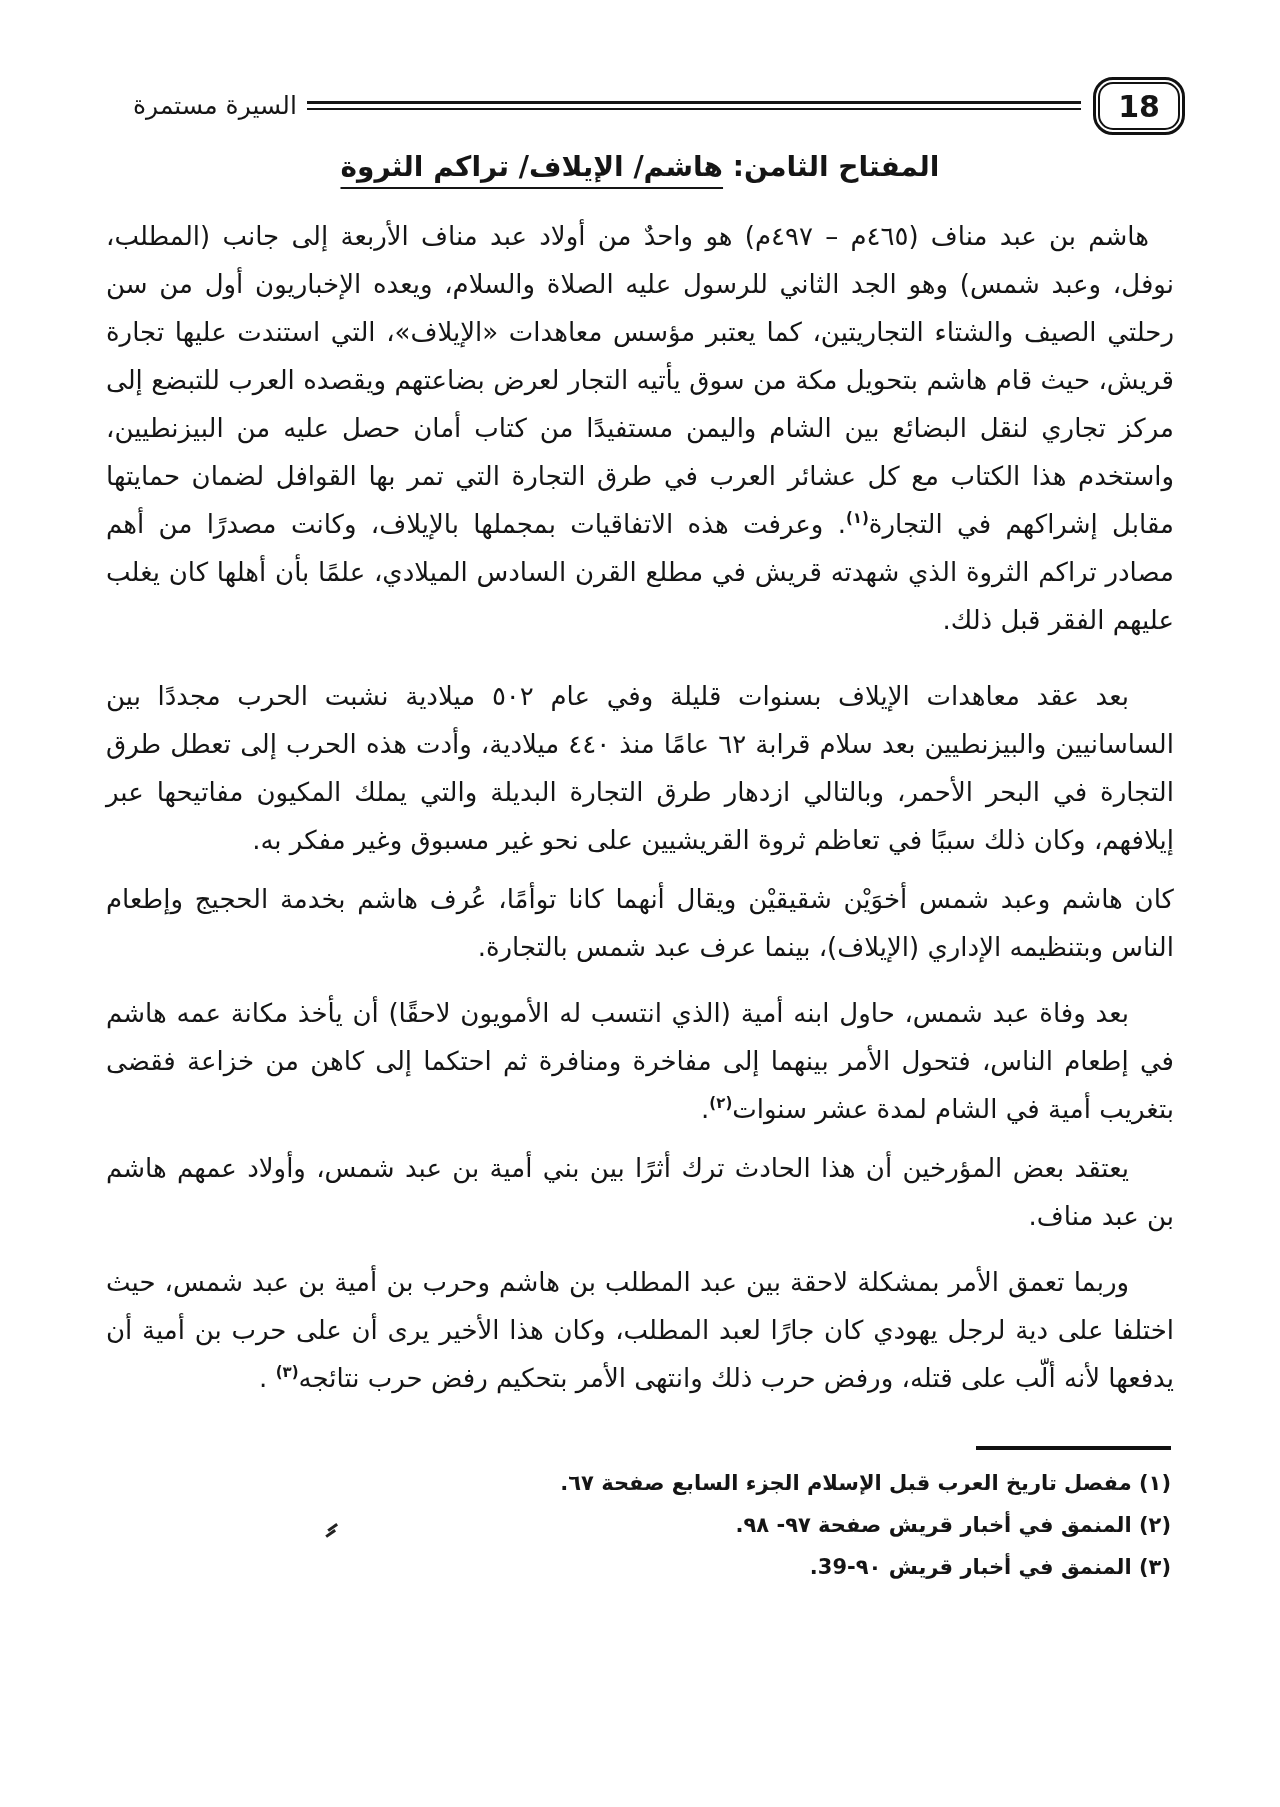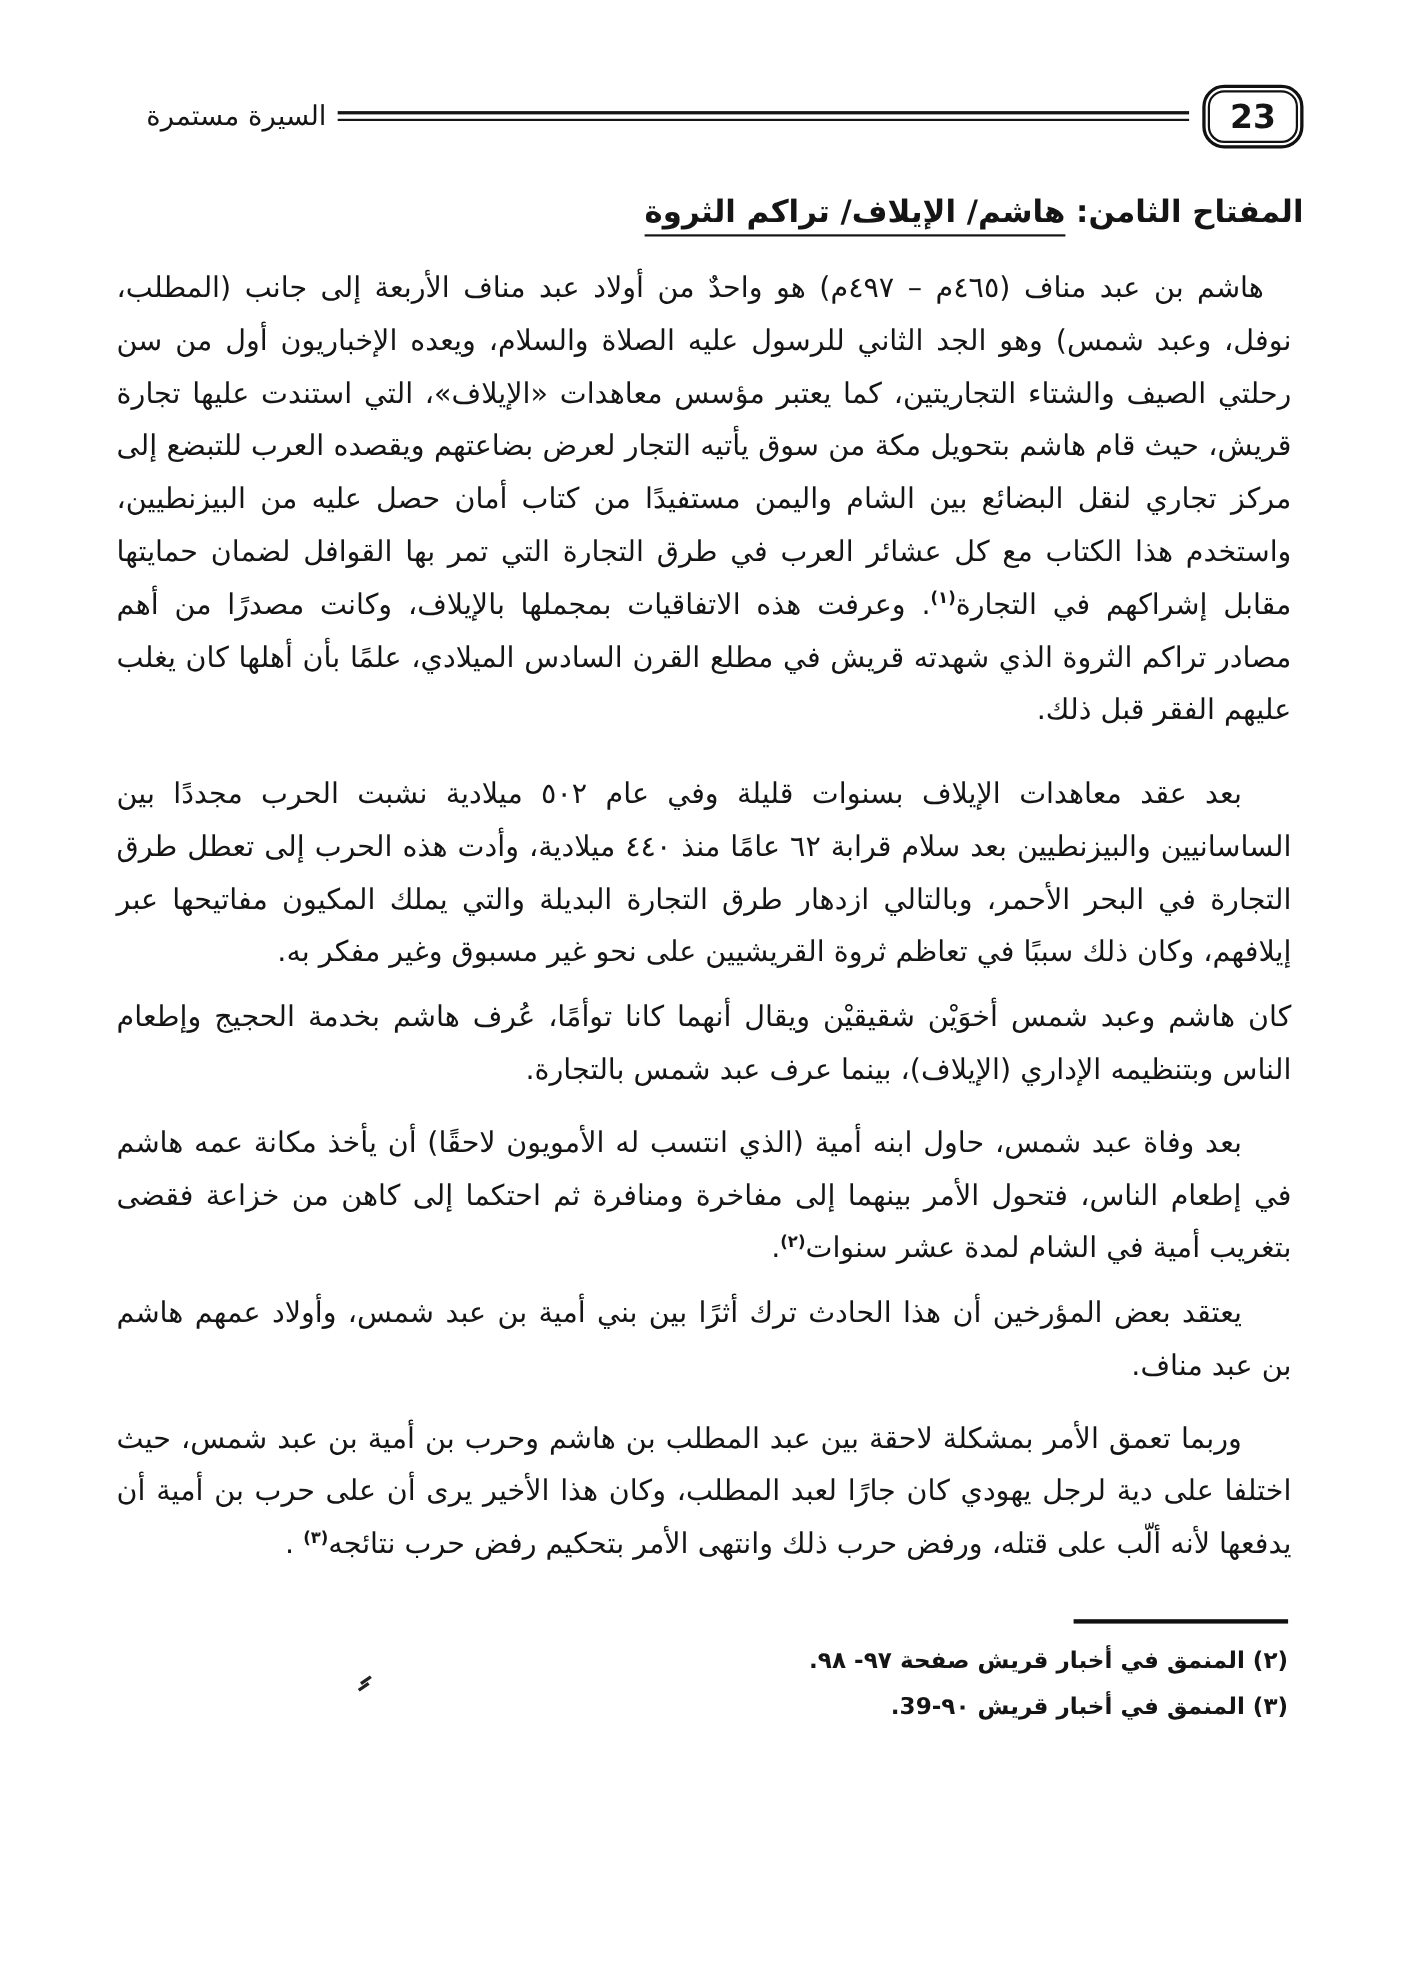--- a/index.html
+++ b/index.html
@@ -54,21 +54,21 @@
     font-size:25px; font-weight:normal;
     margin-left:38px;
     white-space:nowrap;
   }
   
   .section-heading {
     font-size:28px; font-weight:bold;
     line-height:44px;
     text-align:right;
   }
-  .h8 { margin-top:34px; }
+  .h8 { margin-top:8px;text-align:center; }
   .h9 { margin-top:92px; text-indent:38px; }
   .underlined {
     text-decoration:underline;
     text-decoration-thickness:2px;
     text-underline-offset:11px;
   }
   
   .para {
     font-size:26px;
     line-height:48px;
@@ -121,21 +121,21 @@
     text-align:right;
   }
 </style>
 </head>
 <body>
 
 <div class="content">
 
   <div class="page-header">
     <div class="page-badge">
-      <span class="num">23</span>
+      <span class="num">18</span>
     </div>
     <div class="header-rule"></div>
     <div class="book-title">السيرة مستمرة</div>
   </div>
 
   <h2 class="section-heading h8"><span>المفتاح الثامن: </span><span class="underlined">هاشم/ الإيلاف/ تراكم الثروة</span></h2>
 
   <p class="para p-first"><span>هاشم بن عبد مناف (٤٦٥م – ٤٩٧م) هو واحدٌ من أولاد عبد مناف الأربعة إلى جانب (المطلب، نوفل، وعبد شمس) وهو الجد الثاني للرسول عليه الصلاة والسلام، ويعده الإخباريون أول من سن رحلتي الصيف والشتاء التجاريتين، كما يعتبر مؤسس معاهدات «الإيلاف»، التي استندت عليها تجارة قريش، حيث قام هاشم بتحويل مكة من سوق يأتيه التجار لعرض بضاعتهم ويقصده العرب للتبضع إلى مركز تجاري لنقل البضائع بين الشام واليمن مستفيدًا من كتاب أمان حصل عليه من البيزنطيين، واستخدم هذا الكتاب مع كل عشائر العرب في طرق التجارة التي تمر بها القوافل لضمان حمايتها مقابل إشراكهم في التجارة</span><span class="fnref">(١)</span><span>. وعرفت هذه الاتفاقيات بمجملها بالإيلاف، وكانت مصدرًا من أهم مصادر تراكم الثروة الذي شهدته قريش في مطلع القرن السادس الميلادي، علمًا بأن أهلها كان يغلب عليهم الفقر قبل ذلك.</span></p>
 
   <p class="para p-indent mt28"><span>بعد عقد معاهدات الإيلاف بسنوات قليلة وفي عام ٥٠٢ ميلادية نشبت الحرب مجددًا بين الساسانيين والبيزنطيين بعد سلام قرابة ٦٢ عامًا منذ ٤٤٠ ميلادية، وأدت هذه الحرب إلى تعطل طرق التجارة في البحر الأحمر، وبالتالي ازدهار طرق التجارة البديلة والتي يملك المكيون مفاتيحها عبر إيلافهم، وكان ذلك سببًا في تعاظم ثروة القريشيين على نحو غير مسبوق وغير مفكر به.</span></p>
@@ -144,20 +144,21 @@
   <p class="para mt2"><span>كان هاشم وعبد شمس أخوَيْن شقيقيْن ويقال أنهما كانا توأمًا، عُرف هاشم بخدمة الحجيج وإطعام الناس وبتنظيمه الإداري (الإيلاف)، بينما عرف عبد شمس بالتجارة.</span></p>
 
   <p class="para p-indent mt18"><span>بعد وفاة عبد شمس، حاول ابنه أمية (الذي انتسب له الأمويون لاحقًا) أن يأخذ مكانة عمه هاشم في إطعام الناس، فتحول الأمر بينهما إلى مفاخرة ومنافرة ثم احتكما إلى كاهن من خزاعة فقضى بتغريب أمية في الشام لمدة عشر سنوات</span><span class="fnref">(٢)</span><span>.</span></p>
 
   <p class="para p-indent mt8"><span>يعتقد بعض المؤرخين أن هذا الحادث ترك أثرًا بين بني أمية بن عبد شمس، وأولاد عمهم هاشم بن عبد مناف.</span></p>
 
   <p class="para p-indent mt18"><span>وربما تعمق الأمر بمشكلة لاحقة بين عبد المطلب بن هاشم وحرب بن أمية بن عبد شمس، حيث اختلفا على دية لرجل يهودي كان جارًا لعبد المطلب، وكان هذا الأخير يرى أن على حرب بن أمية أن يدفعها لأنه ألّب على قتله، ورفض حرب ذلك وانتهى الأمر بتحكيم رفض حرب نتائجه</span><span class="fnref">(٣)</span><span> .</span></p>
 
   <div class="footnote-sep"></div>
   <ul class="footnotes">
+    <li>(١) مفصل تاريخ العرب قبل الإسلام الجزء السابع صفحة ٦٧.</li>
     <li>(٢) المنمق في أخبار قريش صفحة ٩٧- ٩٨.</li>
     <li>(٣) المنمق في أخبار قريش ٩٠-39.</li>
   </ul>
 
 </div>
 
 <span class="stray-mark">
     <i></i>
     <i></i>
   </span>

